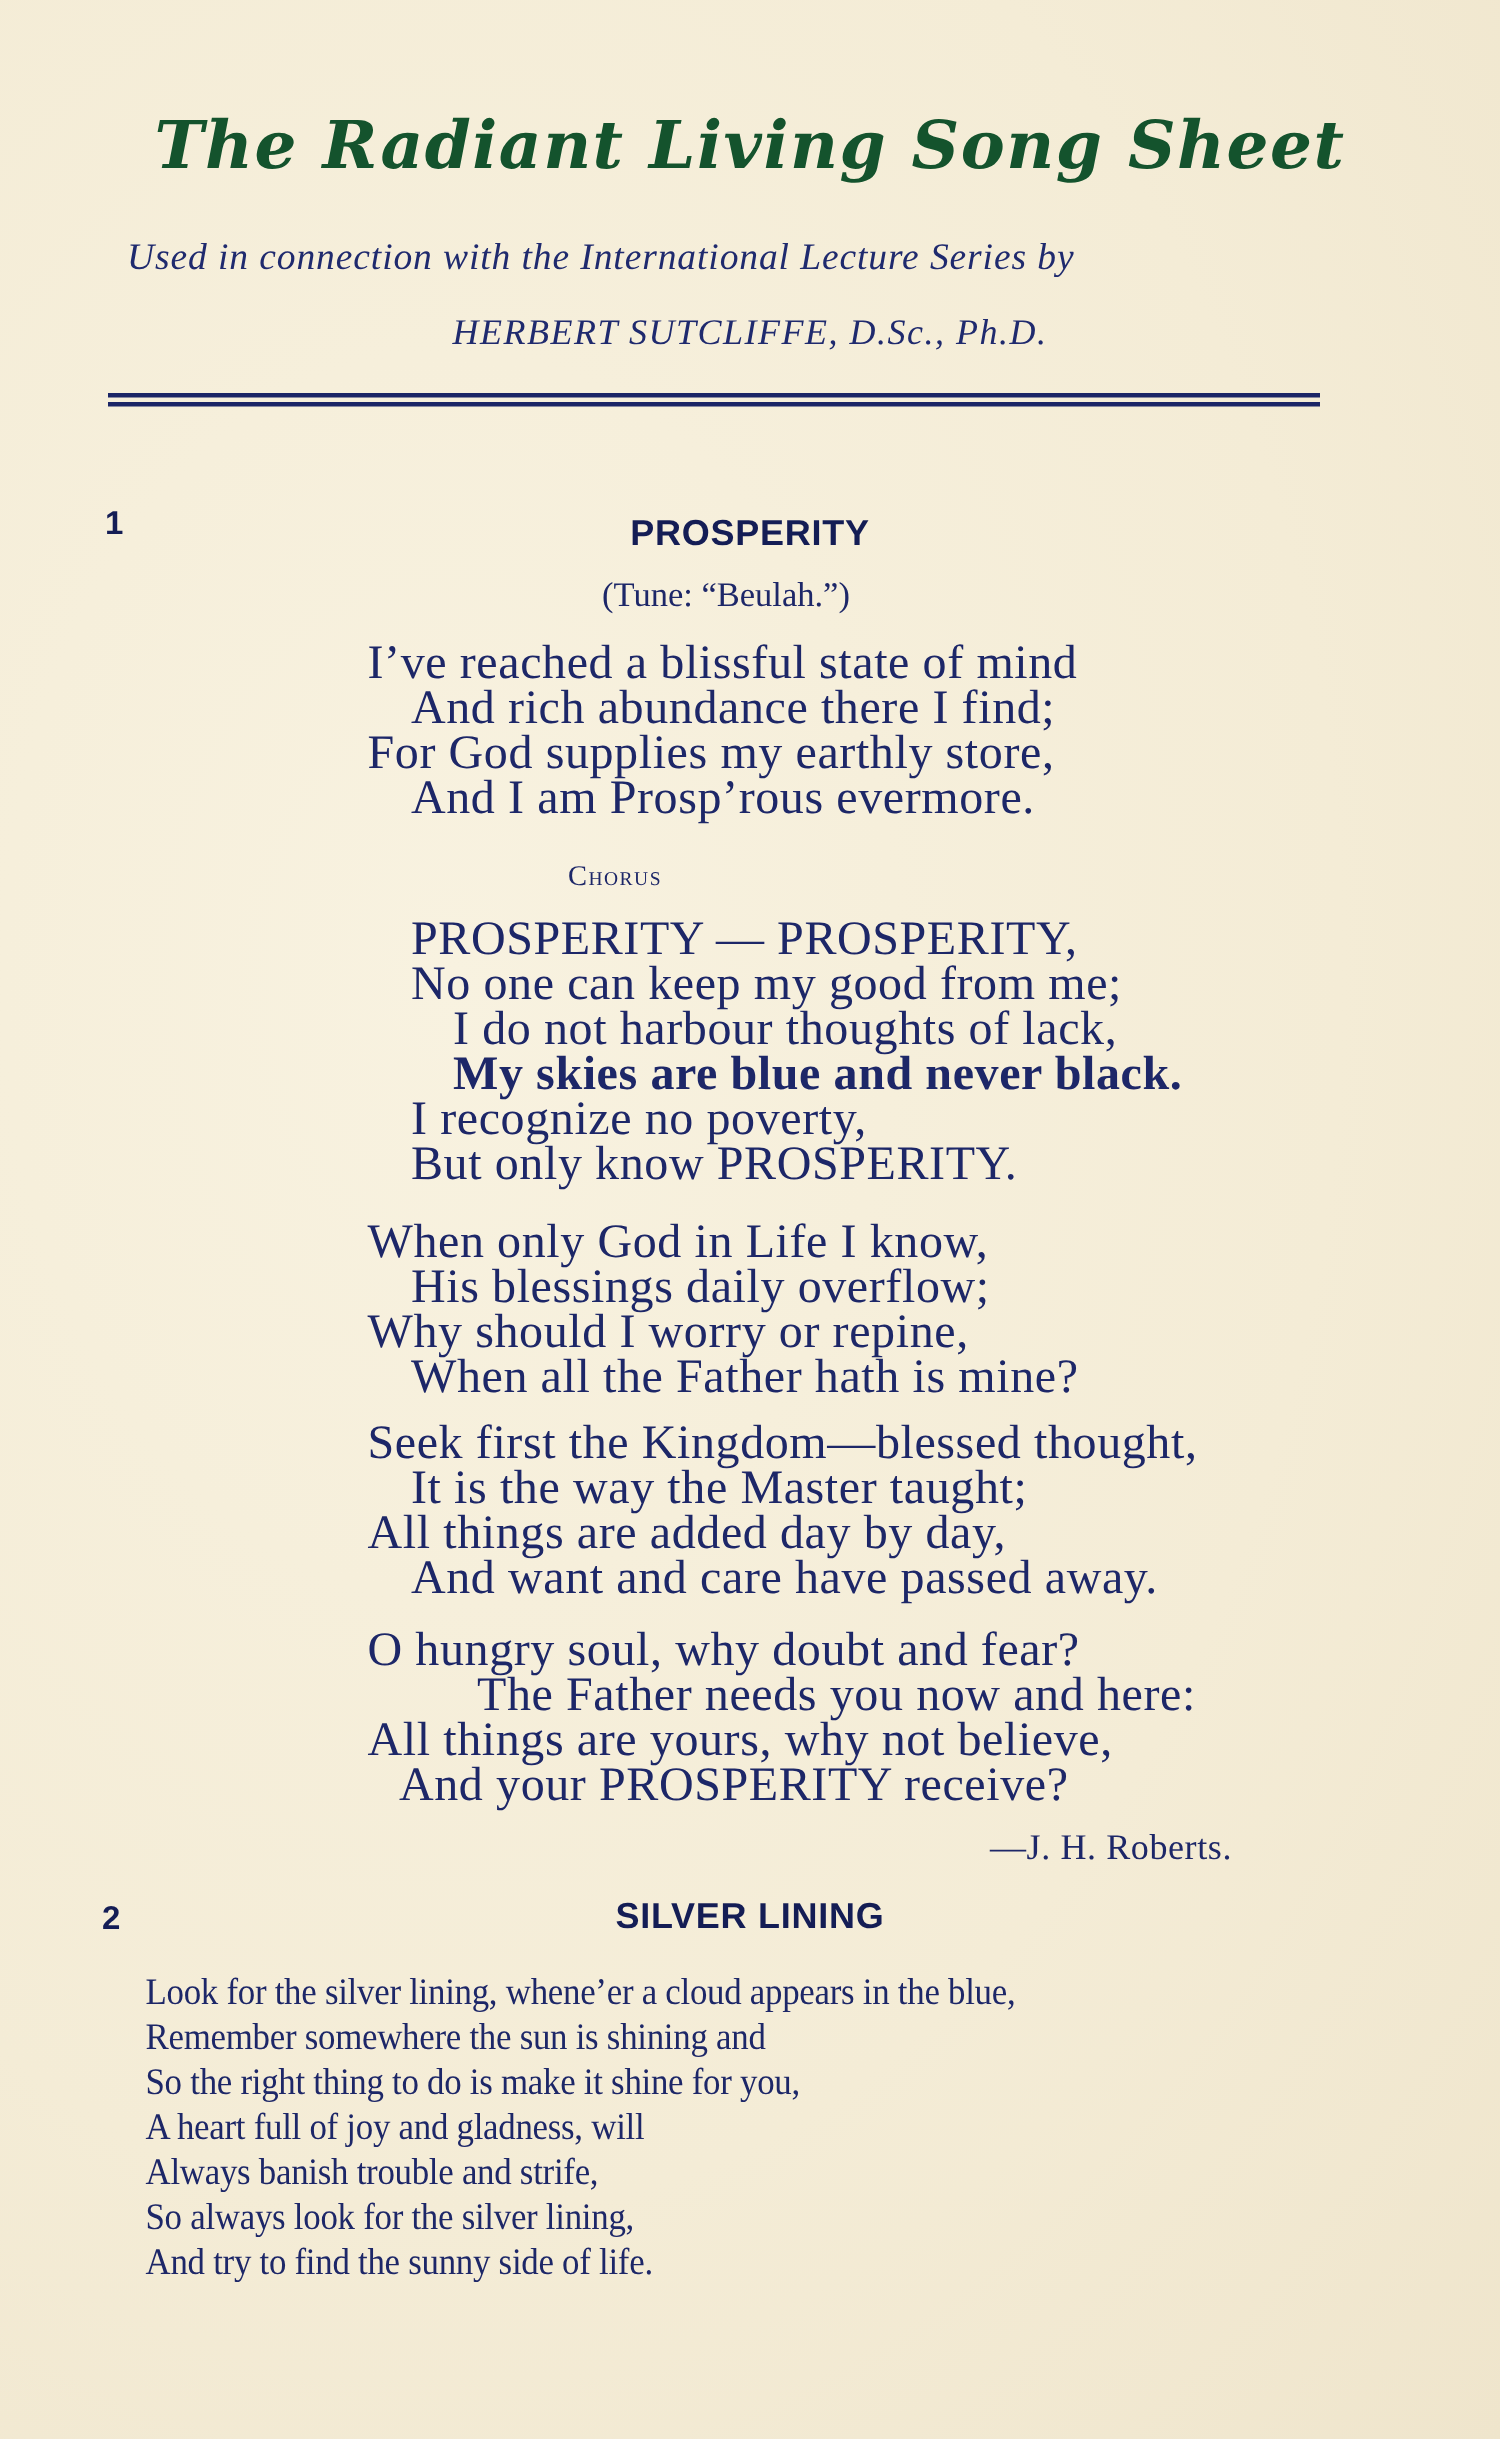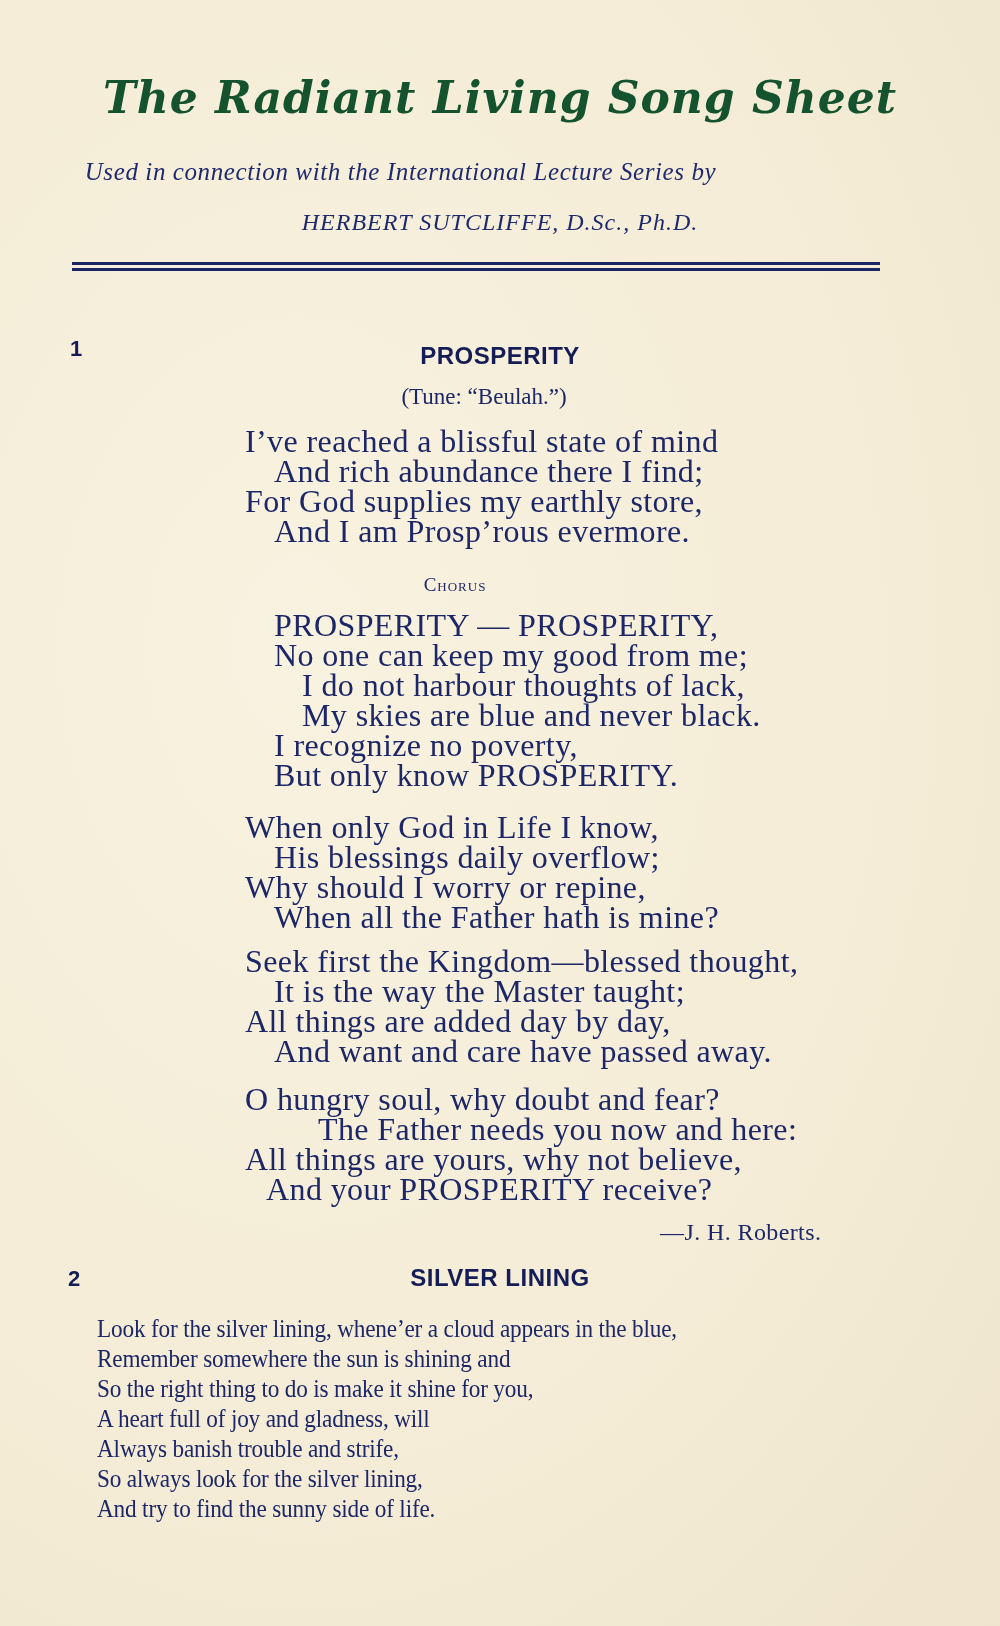--- a/index.html
+++ b/index.html
@@ -32,21 +32,21 @@
   .num {
     font-family: "Liberation Sans", sans-serif; font-weight: bold; font-size: 22px; color: #141d55;
   }
   .song-title {
     left: 0; width: 1000px; text-align: center;
     font-family: "Liberation Sans", sans-serif; font-weight: bold; font-size: 24px; color: #141d55;
     letter-spacing: 0.5px;
   }
   .tune { left: 0; width: 968px; text-align: center; font-size: 23px; top: 384px; }
   .line { font-size: 32px; line-height: 30px; letter-spacing: 0.4px; }
-  .chorus-label { left: 0; width: 820px; text-align: center; top: 574px; font-size: 19px; font-variant: small-caps; letter-spacing: 1px; padding-left: 45px; }
+  .chorus-label { left: 0; width: 820px; text-align: center; top: 574px; font-size: 19px; font-variant: small-caps; letter-spacing: 1px; }
   .sig { left: 660px; top: 1217px; font-size: 24px; }
   .sl-line { font-size: 25px; line-height: 30px; font-family: "Liberation Serif", serif; letter-spacing: -0.2px; transform: scaleX(0.93); transform-origin: left; }
 </style>
 </head>
 <body>
 
 <div>
 
   <div class="abs title">The Radiant Living Song Sheet</div>
   <div class="abs subtitle">Used in connection with the International Lecture Series by</div>
@@ -64,21 +64,21 @@
     <div class="abs line" style="left:245px; top:486px;">For God supplies my earthly store,</div>
     <div class="abs line" style="left:274px; top:516px;">And I am Prosp’rous evermore.</div>
   </div>
 
   <div class="abs chorus-label">Chorus</div>
 
   <div>
     <div class="abs line" style="left:274px; top:610px;">PROSPERITY — PROSPERITY,</div>
     <div class="abs line" style="left:274px; top:640px;">No one can keep my good from me;</div>
     <div class="abs line" style="left:302px; top:670px;">I do not harbour thoughts of lack,</div>
-    <div class="abs line" style="left:302px; top:700px;">My skies are blue and never black.</div>
+    <div class="abs line" style="left:302px; top:700px;font-weight:bold;">My skies are blue and never black.</div>
     <div class="abs line" style="left:274px; top:730px;">I recognize no poverty,</div>
     <div class="abs line" style="left:274px; top:760px;">But only know PROSPERITY.</div>
   </div>
 
   <div>
     <div class="abs line" style="left:245px; top:812px;">When only God in Life I know,</div>
     <div class="abs line" style="left:274px; top:842px;">His blessings daily overflow;</div>
     <div class="abs line" style="left:245px; top:872px;">Why should I worry or repine,</div>
     <div class="abs line" style="left:274px; top:902px;text-align:center;">When all the Father hath is mine?</div>
   </div>

